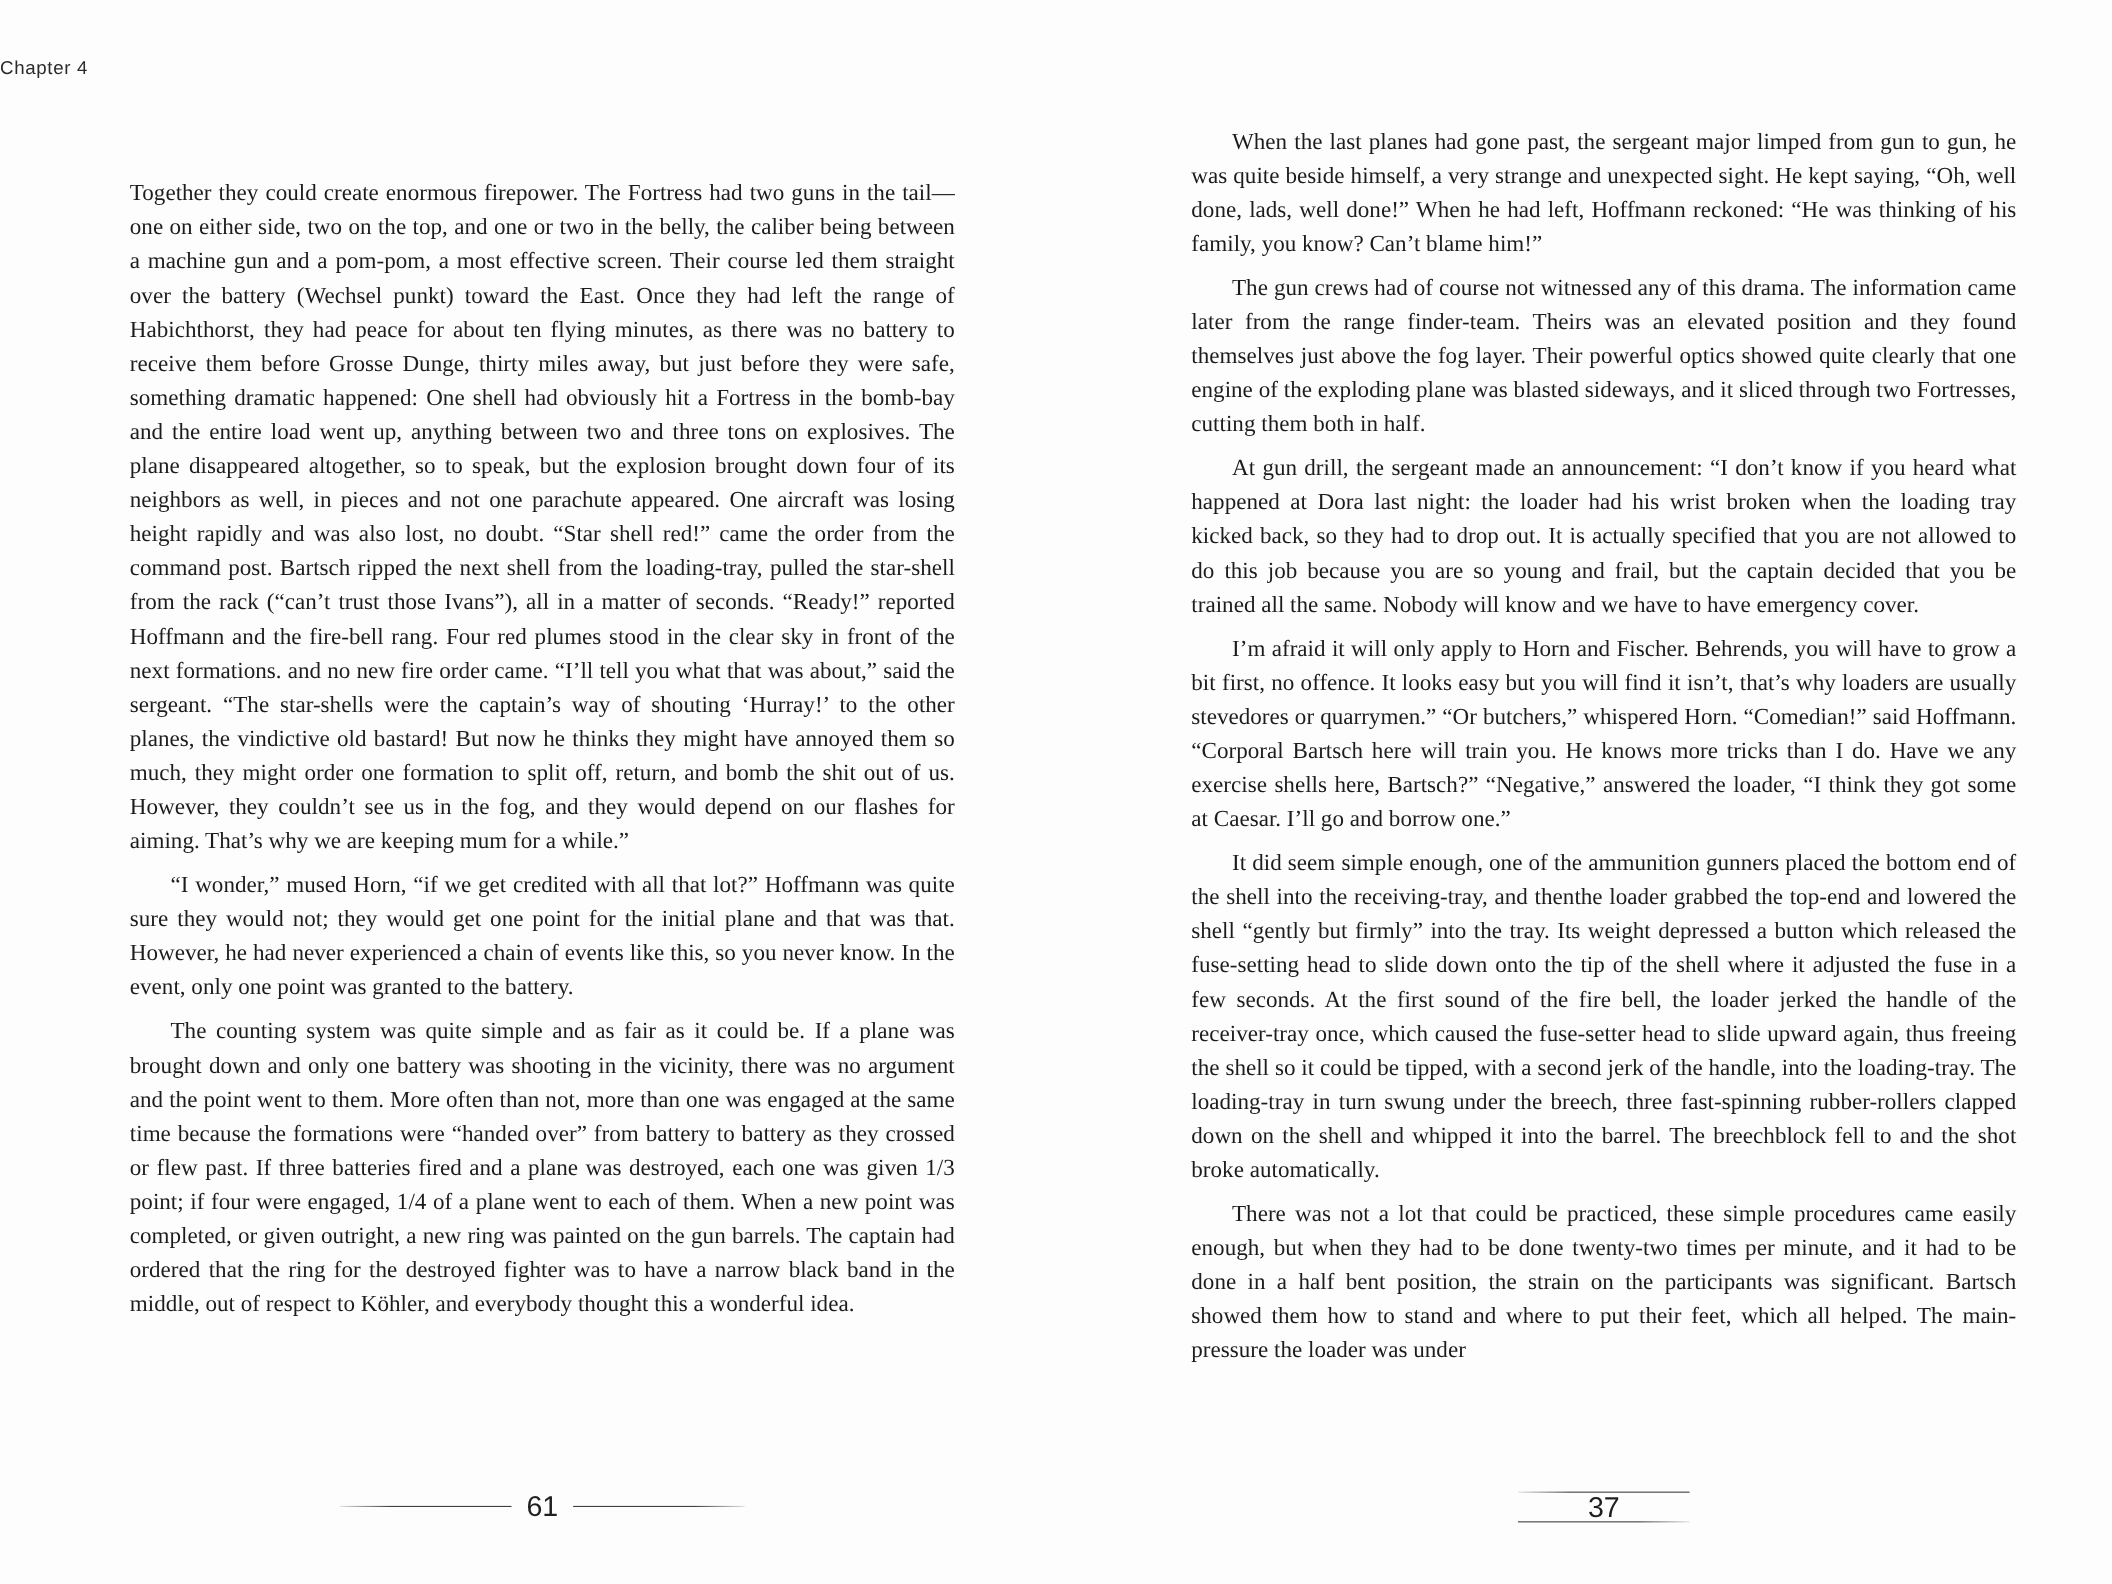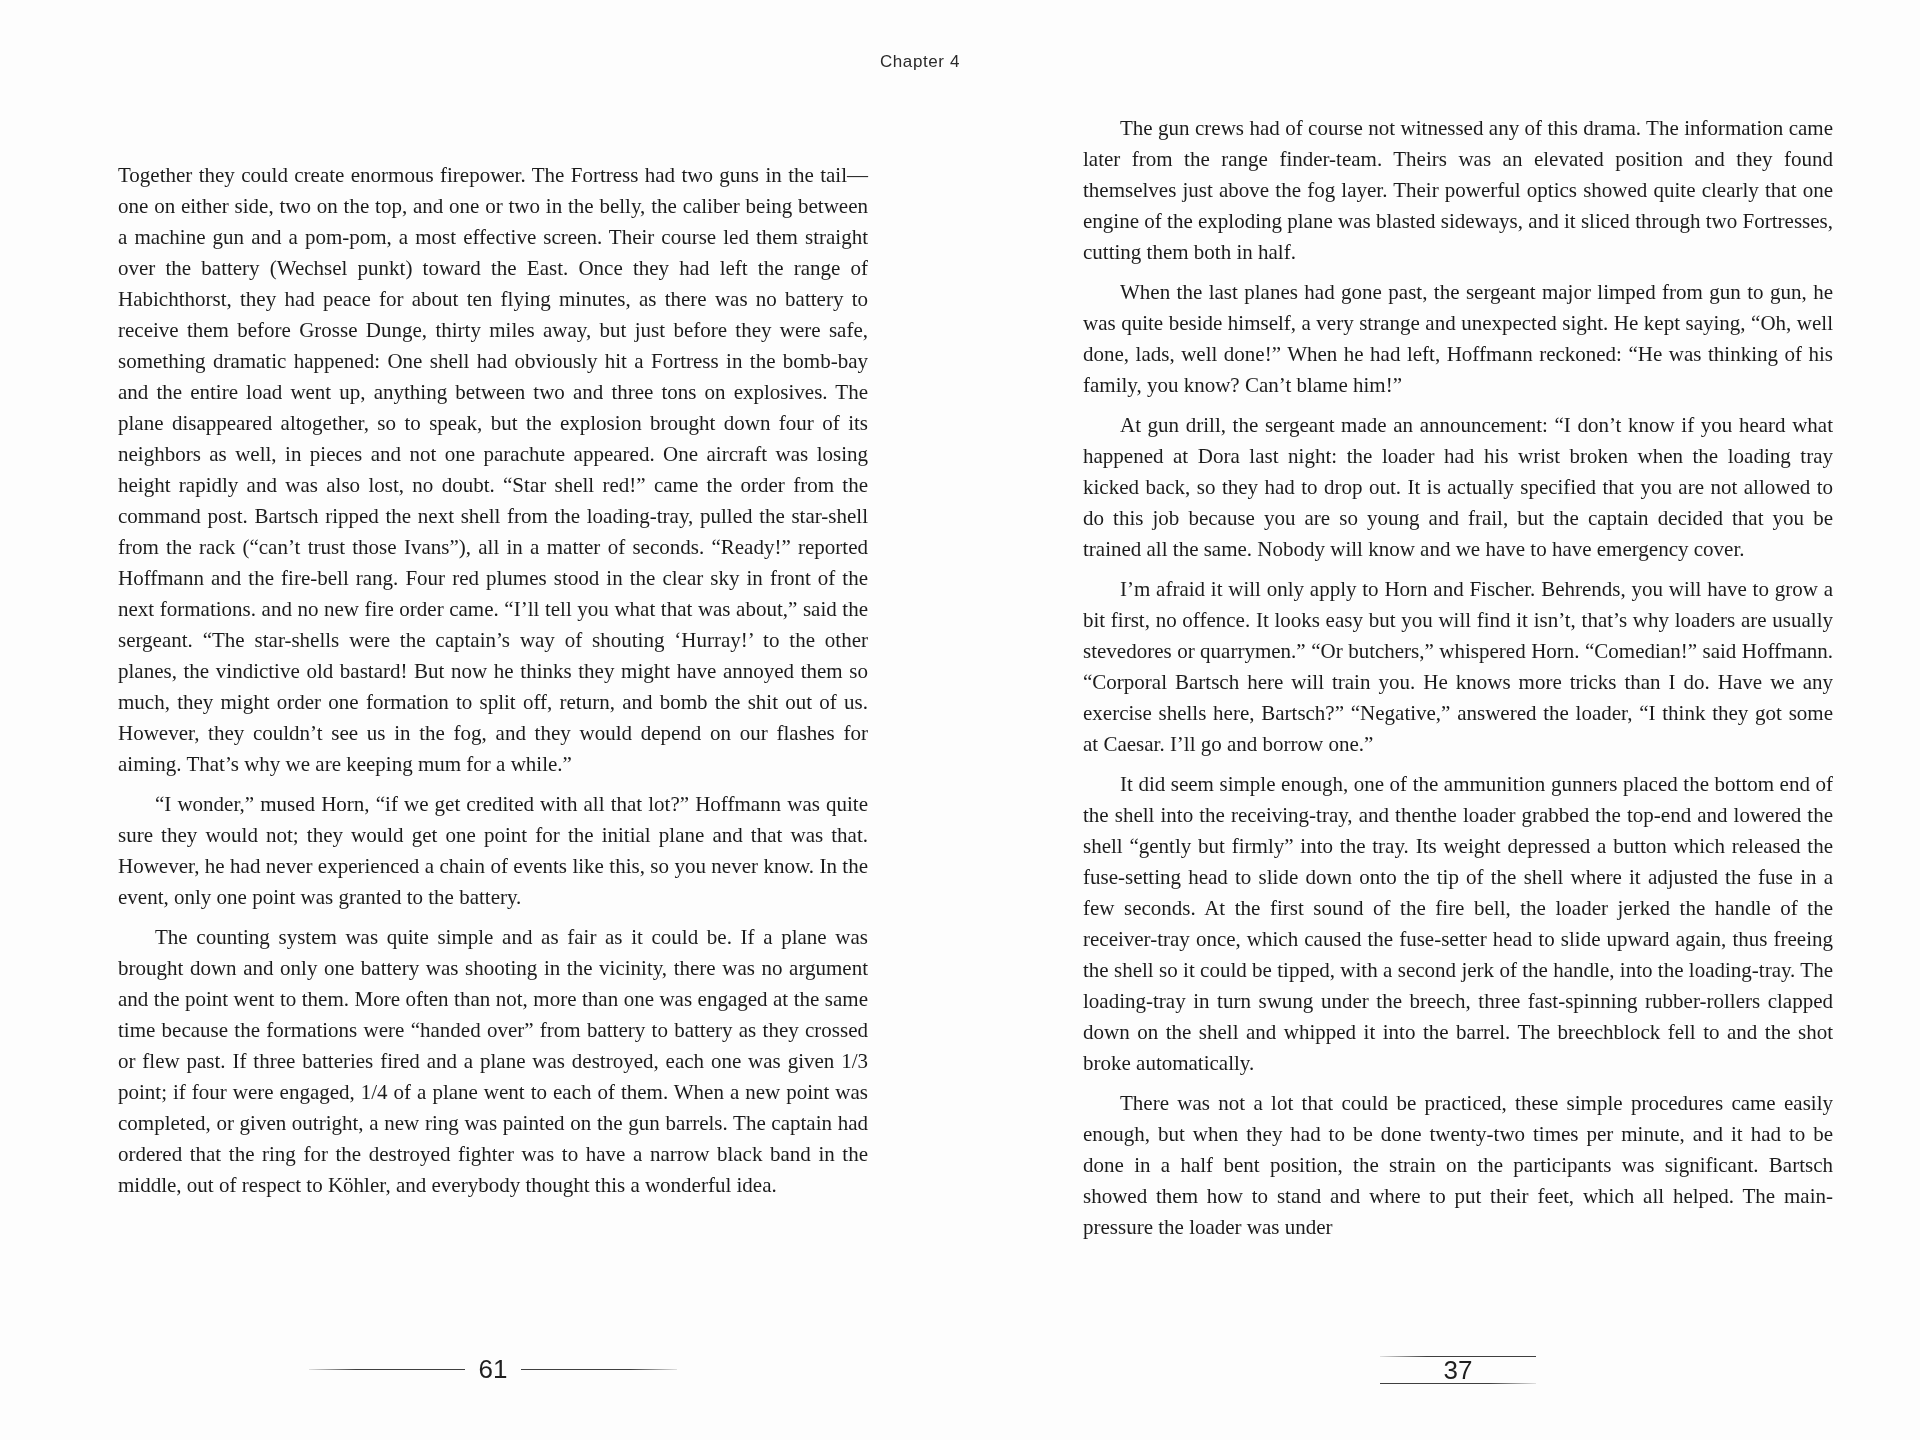--- a/index.html
+++ b/index.html
@@ -12,21 +12,21 @@
   .spread { position: relative; width: 1920px; height: 1440px; }
   .page {
     position: absolute; top: 0; height: 1440px; width: 960px;
   }
   .page-left  { left: 0; }
   .page-right { left: 960px; }
 
   .running-header {
     position: absolute;
     top: 52px; left: 0; right: 0;
-    text-align: right;
+    text-align: left;
     font-family: "Liberation Sans", sans-serif;
     font-weight: 400;
     font-size: 17px;
     letter-spacing: 0.6px;
     color: #2a2a2a;
   }
 
   .text-block {
     position: absolute;
     top: 113px;
@@ -87,22 +87,22 @@
     <div class="page-footer">
       <span class="folio-rule rule-left"></span>
       <span class="folio-number">61</span>
       <span class="folio-rule rule-right"></span>
     </div>
   </div>
 
   <div class="page page-right">
 
     <div class="text-block">
+      <p class="indent">When the last planes had gone past, the sergeant major limped from gun to gun, he was quite beside himself, a very strange and unexpected sight. He kept saying, “Oh, well done, lads, well done!” When he had left, Hoffmann reckoned: “He was thinking of his family, you know? Can’t blame him!”</p>
       <p class="indent">The gun crews had of course not witnessed any of this drama. The information came later from the range finder-team. Theirs was an elevated position and they found themselves just above the fog layer. Their powerful optics showed quite clearly that one engine of the exploding plane was blasted sideways, and it sliced through two Fortresses, cutting them both in half.</p>
-      <p class="indent">When the last planes had gone past, the sergeant major limped from gun to gun, he was quite beside himself, a very strange and unexpected sight. He kept saying, “Oh, well done, lads, well done!” When he had left, Hoffmann reckoned: “He was thinking of his family, you know? Can’t blame him!”</p>
       <p class="indent">At gun drill, the sergeant made an announcement: “I don’t know if you heard what happened at Dora last night: the loader had his wrist broken when the loading tray kicked back, so they had to drop out. It is actually specified that you are not allowed to do this job because you are so young and frail, but the captain decided that you be trained all the same. Nobody will know and we have to have emergency cover.</p>
       <p class="indent">I’m afraid it will only apply to Horn and Fischer. Behrends, you will have to grow a bit first, no offence. It looks easy but you will find it isn’t, that’s why loaders are usually stevedores or quarrymen.” “Or butchers,” whispered Horn. “Comedian!” said Hoffmann. “Corporal Bartsch here will train you. He knows more tricks than I do. Have we any exercise shells here, Bartsch?” “Negative,” answered the loader, “I think they got some at Caesar. I’ll go and borrow one.”</p>
       <p class="indent">It did seem simple enough, one of the ammunition gunners placed the bottom end of the shell into the receiving-tray, and thenthe loader grabbed the top-end and lowered the shell “gently but firmly” into the tray. Its weight depressed a button which released the fuse-setting head to slide down onto the tip of the shell where it adjusted the fuse in a few seconds. At the first sound of the fire bell, the loader jerked the handle of the receiver-tray once, which caused the fuse-setter head to slide upward again, thus freeing the shell so it could be tipped, with a second jerk of the handle, into the loading-tray. The loading-tray in turn swung under the breech, three fast-spinning rubber-rollers clapped down on the shell and whipped it into the barrel. The breechblock fell to and the shot broke automatically.</p>
       <p class="indent">There was not a lot that could be practiced, these simple procedures came easily enough, but when they had to be done twenty-two times per minute, and it had to be done in a half bent position, the strain on the participants was significant. Bartsch showed them how to stand and where to put their feet, which all helped. The main-pressure the loader was under</p>
     </div>
 
     <div class="page-footer">
       <span class="folio-rule rule-left"></span>
       <span class="folio-number">37</span>
       <span class="folio-rule rule-right"></span>

